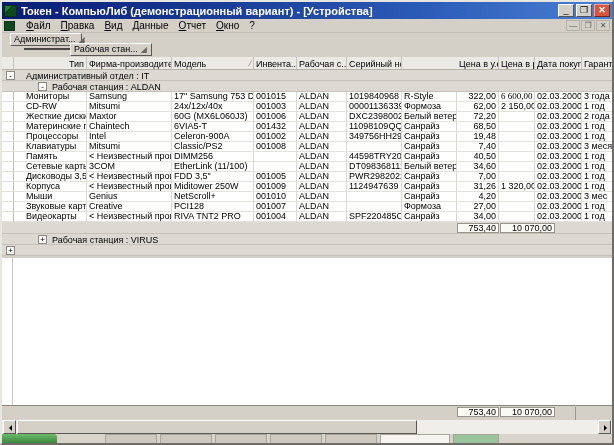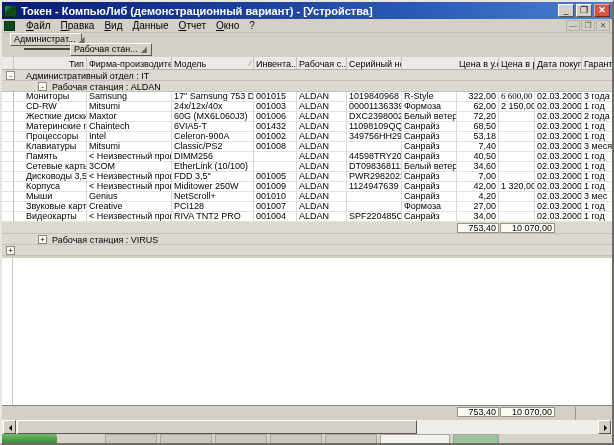--- a/index.html
+++ b/index.html
@@ -223,21 +223,21 @@
         </div>
         <div class="row">
           <div class="gutter" style="width: 12px;"></div>
           <div class="cell" style="width: 73px; flex: 0 0 auto; padding-left: 12px;">Процессоры</div>
           <div class="cell" style="width: 85px; flex: 0 0 auto;">Intel</div>
           <div class="cell" style="width: 82px; flex: 0 0 auto;">Celeron-900A</div>
           <div class="cell" style="width: 43px; flex: 0 0 auto;">001002</div>
           <div class="cell" style="width: 50px; flex: 0 0 auto;">ALDAN</div>
           <div class="cell" style="width: 55px; flex: 0 0 auto;">349756HH29333</div>
           <div class="cell" style="width: 55px; flex: 0 0 auto;">Санрайз</div>
-          <div class="cell num" style="width: 42px; flex: 0 0 auto;">53,18</div>
+          <div class="cell num" style="width: 42px; flex: 0 0 auto;">19,48</div>
           <div class="cell num" style="width: 36px; flex: 0 0 auto;"></div>
           <div class="cell" style="width: 47px; flex: 0 0 auto;">02.03.2000</div>
           <div class="cell" style="width: 34px; flex: 0 0 auto;">1 год</div>
         </div>
         <div class="row">
           <div class="gutter" style="width: 12px;"></div>
           <div class="cell" style="width: 73px; flex: 0 0 auto; padding-left: 12px;">Клавиатуры</div>
           <div class="cell" style="width: 85px; flex: 0 0 auto;">Mitsumi</div>
           <div class="cell" style="width: 82px; flex: 0 0 auto;">Classic/PS2</div>
           <div class="cell" style="width: 43px; flex: 0 0 auto;">001008</div>
@@ -260,21 +260,21 @@
           <div class="cell" style="width: 55px; flex: 0 0 auto;">Санрайз</div>
           <div class="cell num" style="width: 42px; flex: 0 0 auto;">40,50</div>
           <div class="cell num" style="width: 36px; flex: 0 0 auto;"></div>
           <div class="cell" style="width: 47px; flex: 0 0 auto;">02.03.2000</div>
           <div class="cell" style="width: 34px; flex: 0 0 auto;">1 год</div>
         </div>
         <div class="row">
           <div class="gutter" style="width: 12px;"></div>
           <div class="cell" style="width: 73px; flex: 0 0 auto; padding-left: 12px;">Сетевые карты</div>
           <div class="cell" style="width: 85px; flex: 0 0 auto;">3COM</div>
-          <div class="cell" style="width: 82px; flex: 0 0 auto;">EtherLink (10/100)</div>
+          <div class="cell" style="width: 82px; flex: 0 0 auto;">EtherLink (11/100)</div>
           <div class="cell" style="width: 43px; flex: 0 0 auto;"></div>
           <div class="cell" style="width: 50px; flex: 0 0 auto;">ALDAN</div>
           <div class="cell" style="width: 55px; flex: 0 0 auto;">DT098368111</div>
           <div class="cell" style="width: 55px; flex: 0 0 auto;">Белый ветер</div>
           <div class="cell num" style="width: 42px; flex: 0 0 auto;">34,60</div>
           <div class="cell num" style="width: 36px; flex: 0 0 auto;"></div>
           <div class="cell" style="width: 47px; flex: 0 0 auto;">02.03.2000</div>
           <div class="cell" style="width: 34px; flex: 0 0 auto;">1 год</div>
         </div>
         <div class="row">
@@ -293,21 +293,21 @@
         </div>
         <div class="row">
           <div class="gutter" style="width: 12px;"></div>
           <div class="cell" style="width: 73px; flex: 0 0 auto; padding-left: 12px;">Корпуса</div>
           <div class="cell" style="width: 85px; flex: 0 0 auto;">&lt; Неизвестный произво</div>
           <div class="cell" style="width: 82px; flex: 0 0 auto;">Miditower 250W</div>
           <div class="cell" style="width: 43px; flex: 0 0 auto;">001009</div>
           <div class="cell" style="width: 50px; flex: 0 0 auto;">ALDAN</div>
           <div class="cell" style="width: 55px; flex: 0 0 auto;">1124947639</div>
           <div class="cell" style="width: 55px; flex: 0 0 auto;">Санрайз</div>
-          <div class="cell num" style="width: 42px; flex: 0 0 auto;">42,00</div>
+          <div class="cell num" style="width: 42px; flex: 0 0 auto;">31,26</div>
           <div class="cell num" style="width: 36px; flex: 0 0 auto;">1 320,00</div>
           <div class="cell" style="width: 47px; flex: 0 0 auto;">02.03.2000</div>
           <div class="cell" style="width: 34px; flex: 0 0 auto;">1 год</div>
         </div>
         <div class="row">
           <div class="gutter" style="width: 12px;"></div>
           <div class="cell" style="width: 73px; flex: 0 0 auto; padding-left: 12px;">Мыши</div>
           <div class="cell" style="width: 85px; flex: 0 0 auto;">Genius</div>
           <div class="cell" style="width: 82px; flex: 0 0 auto;">NetScroll+</div>
           <div class="cell" style="width: 43px; flex: 0 0 auto;">001010</div>

